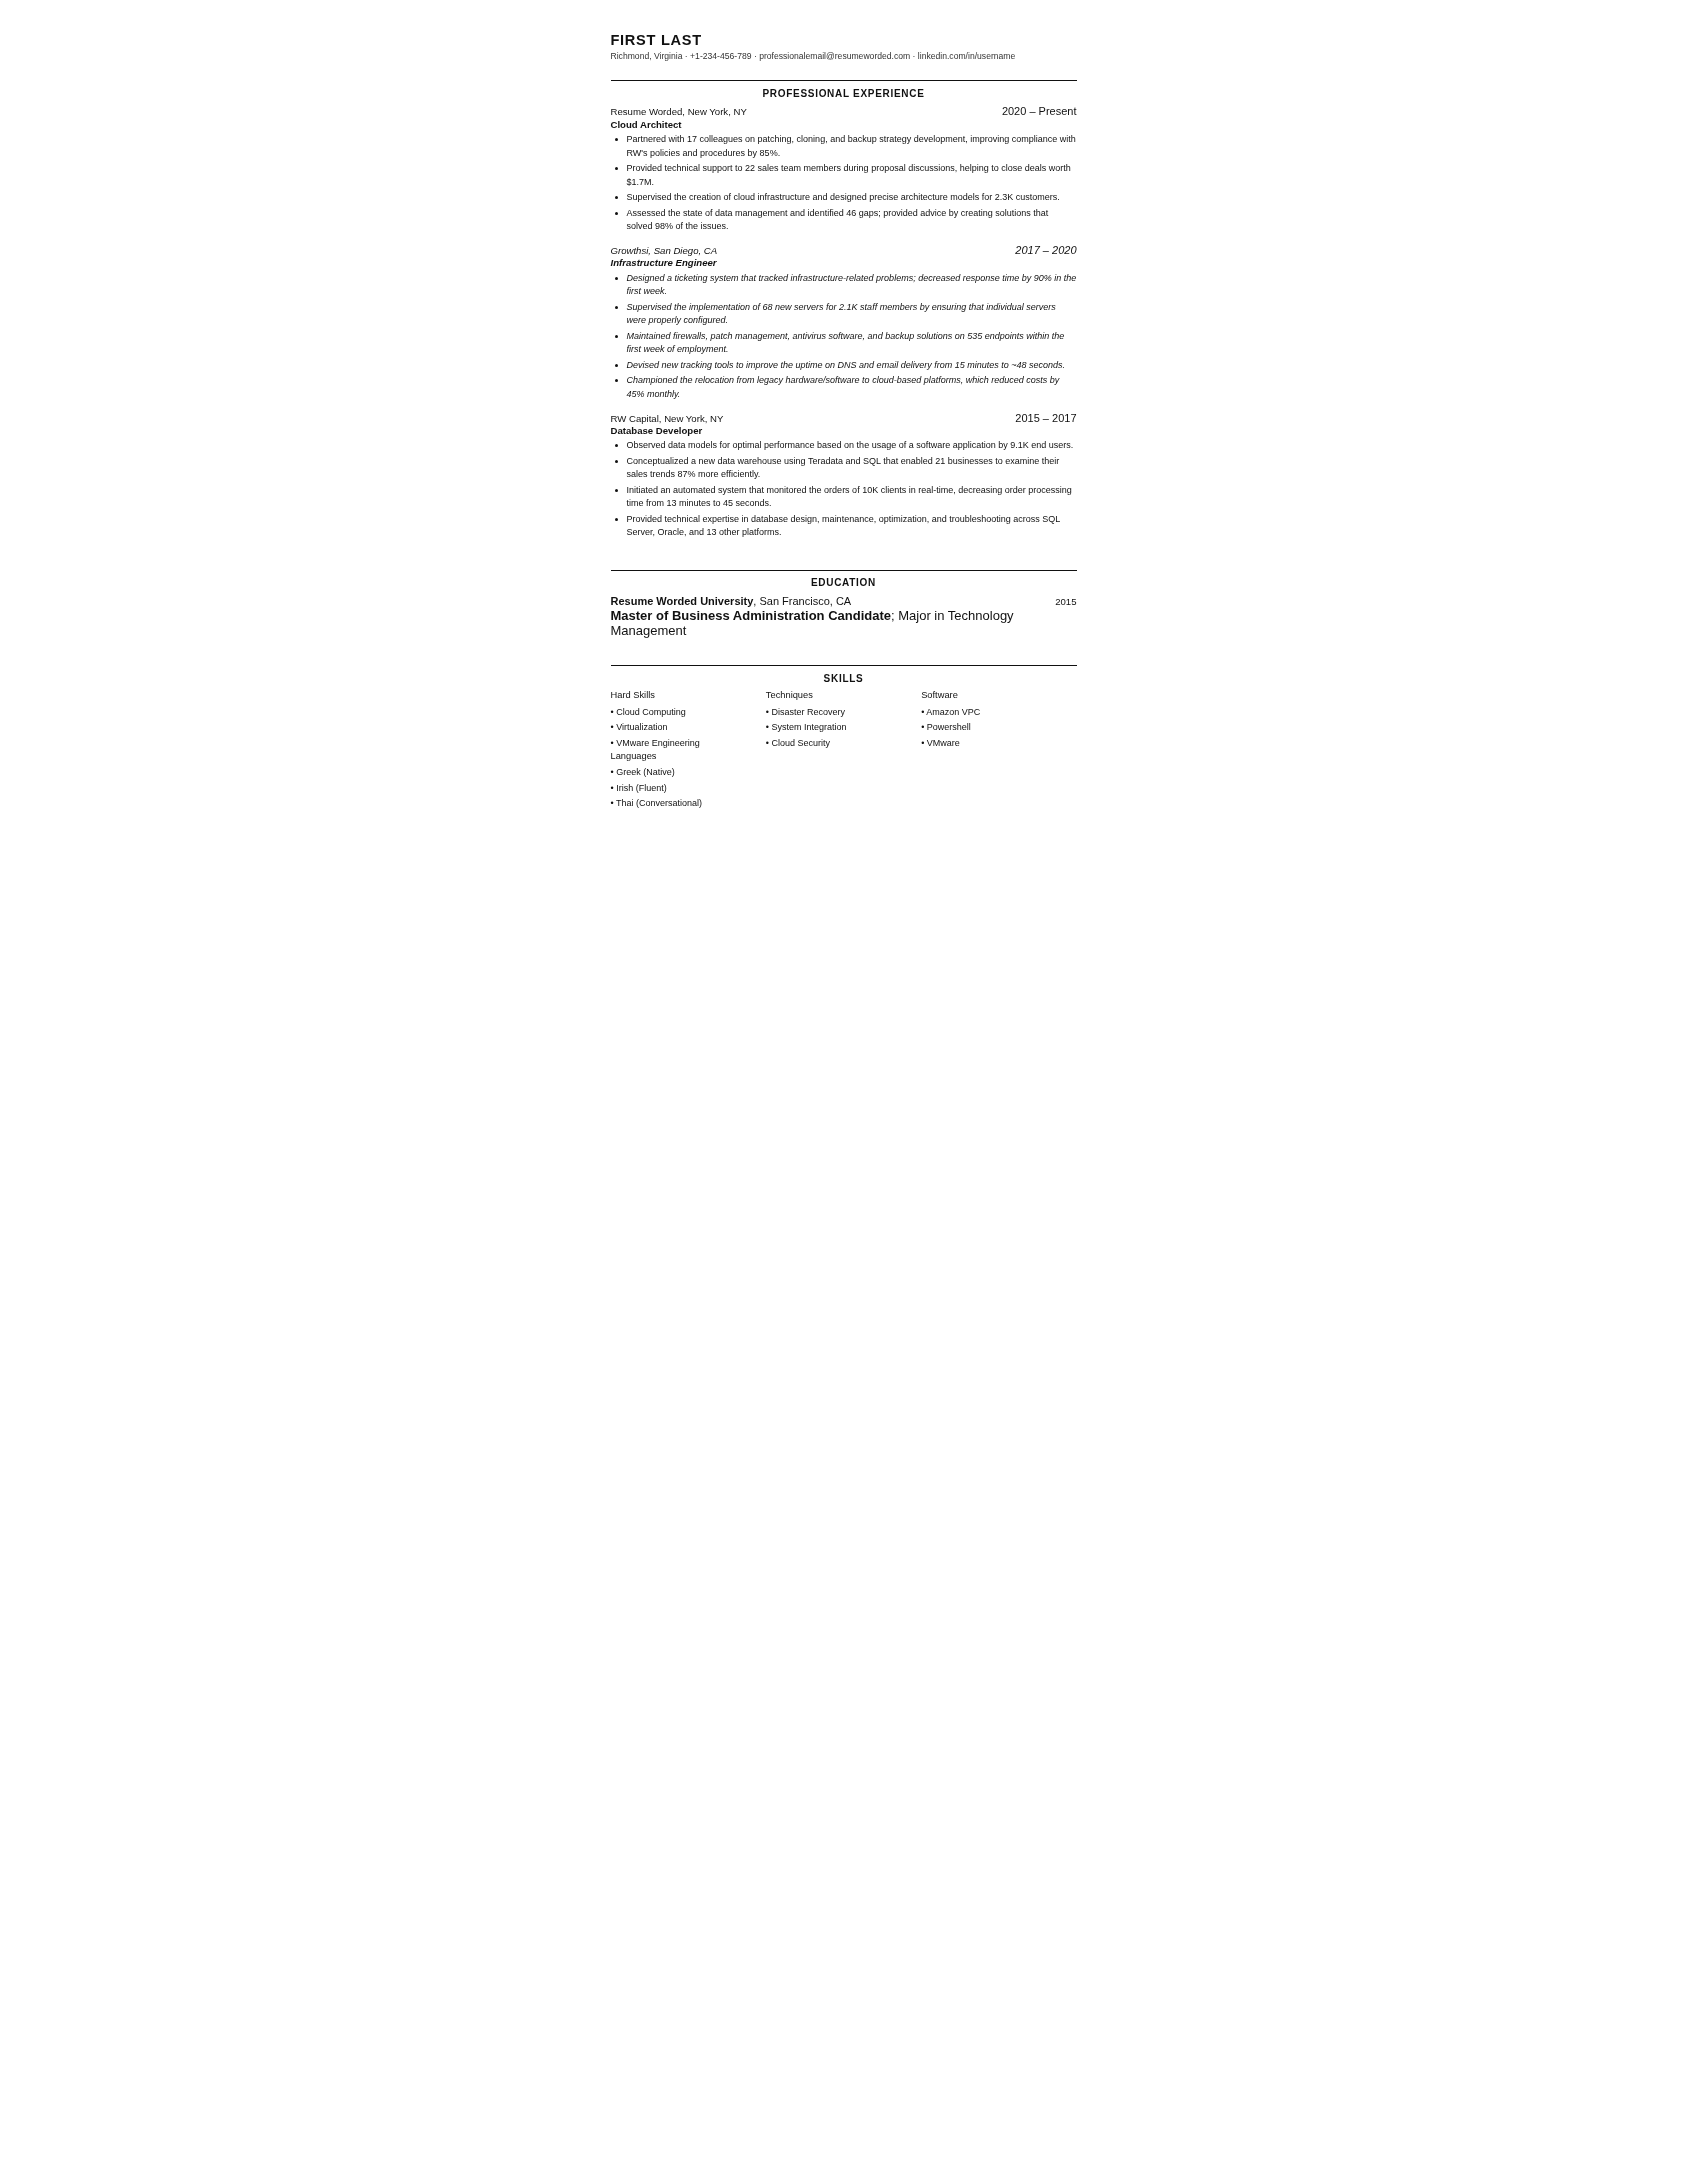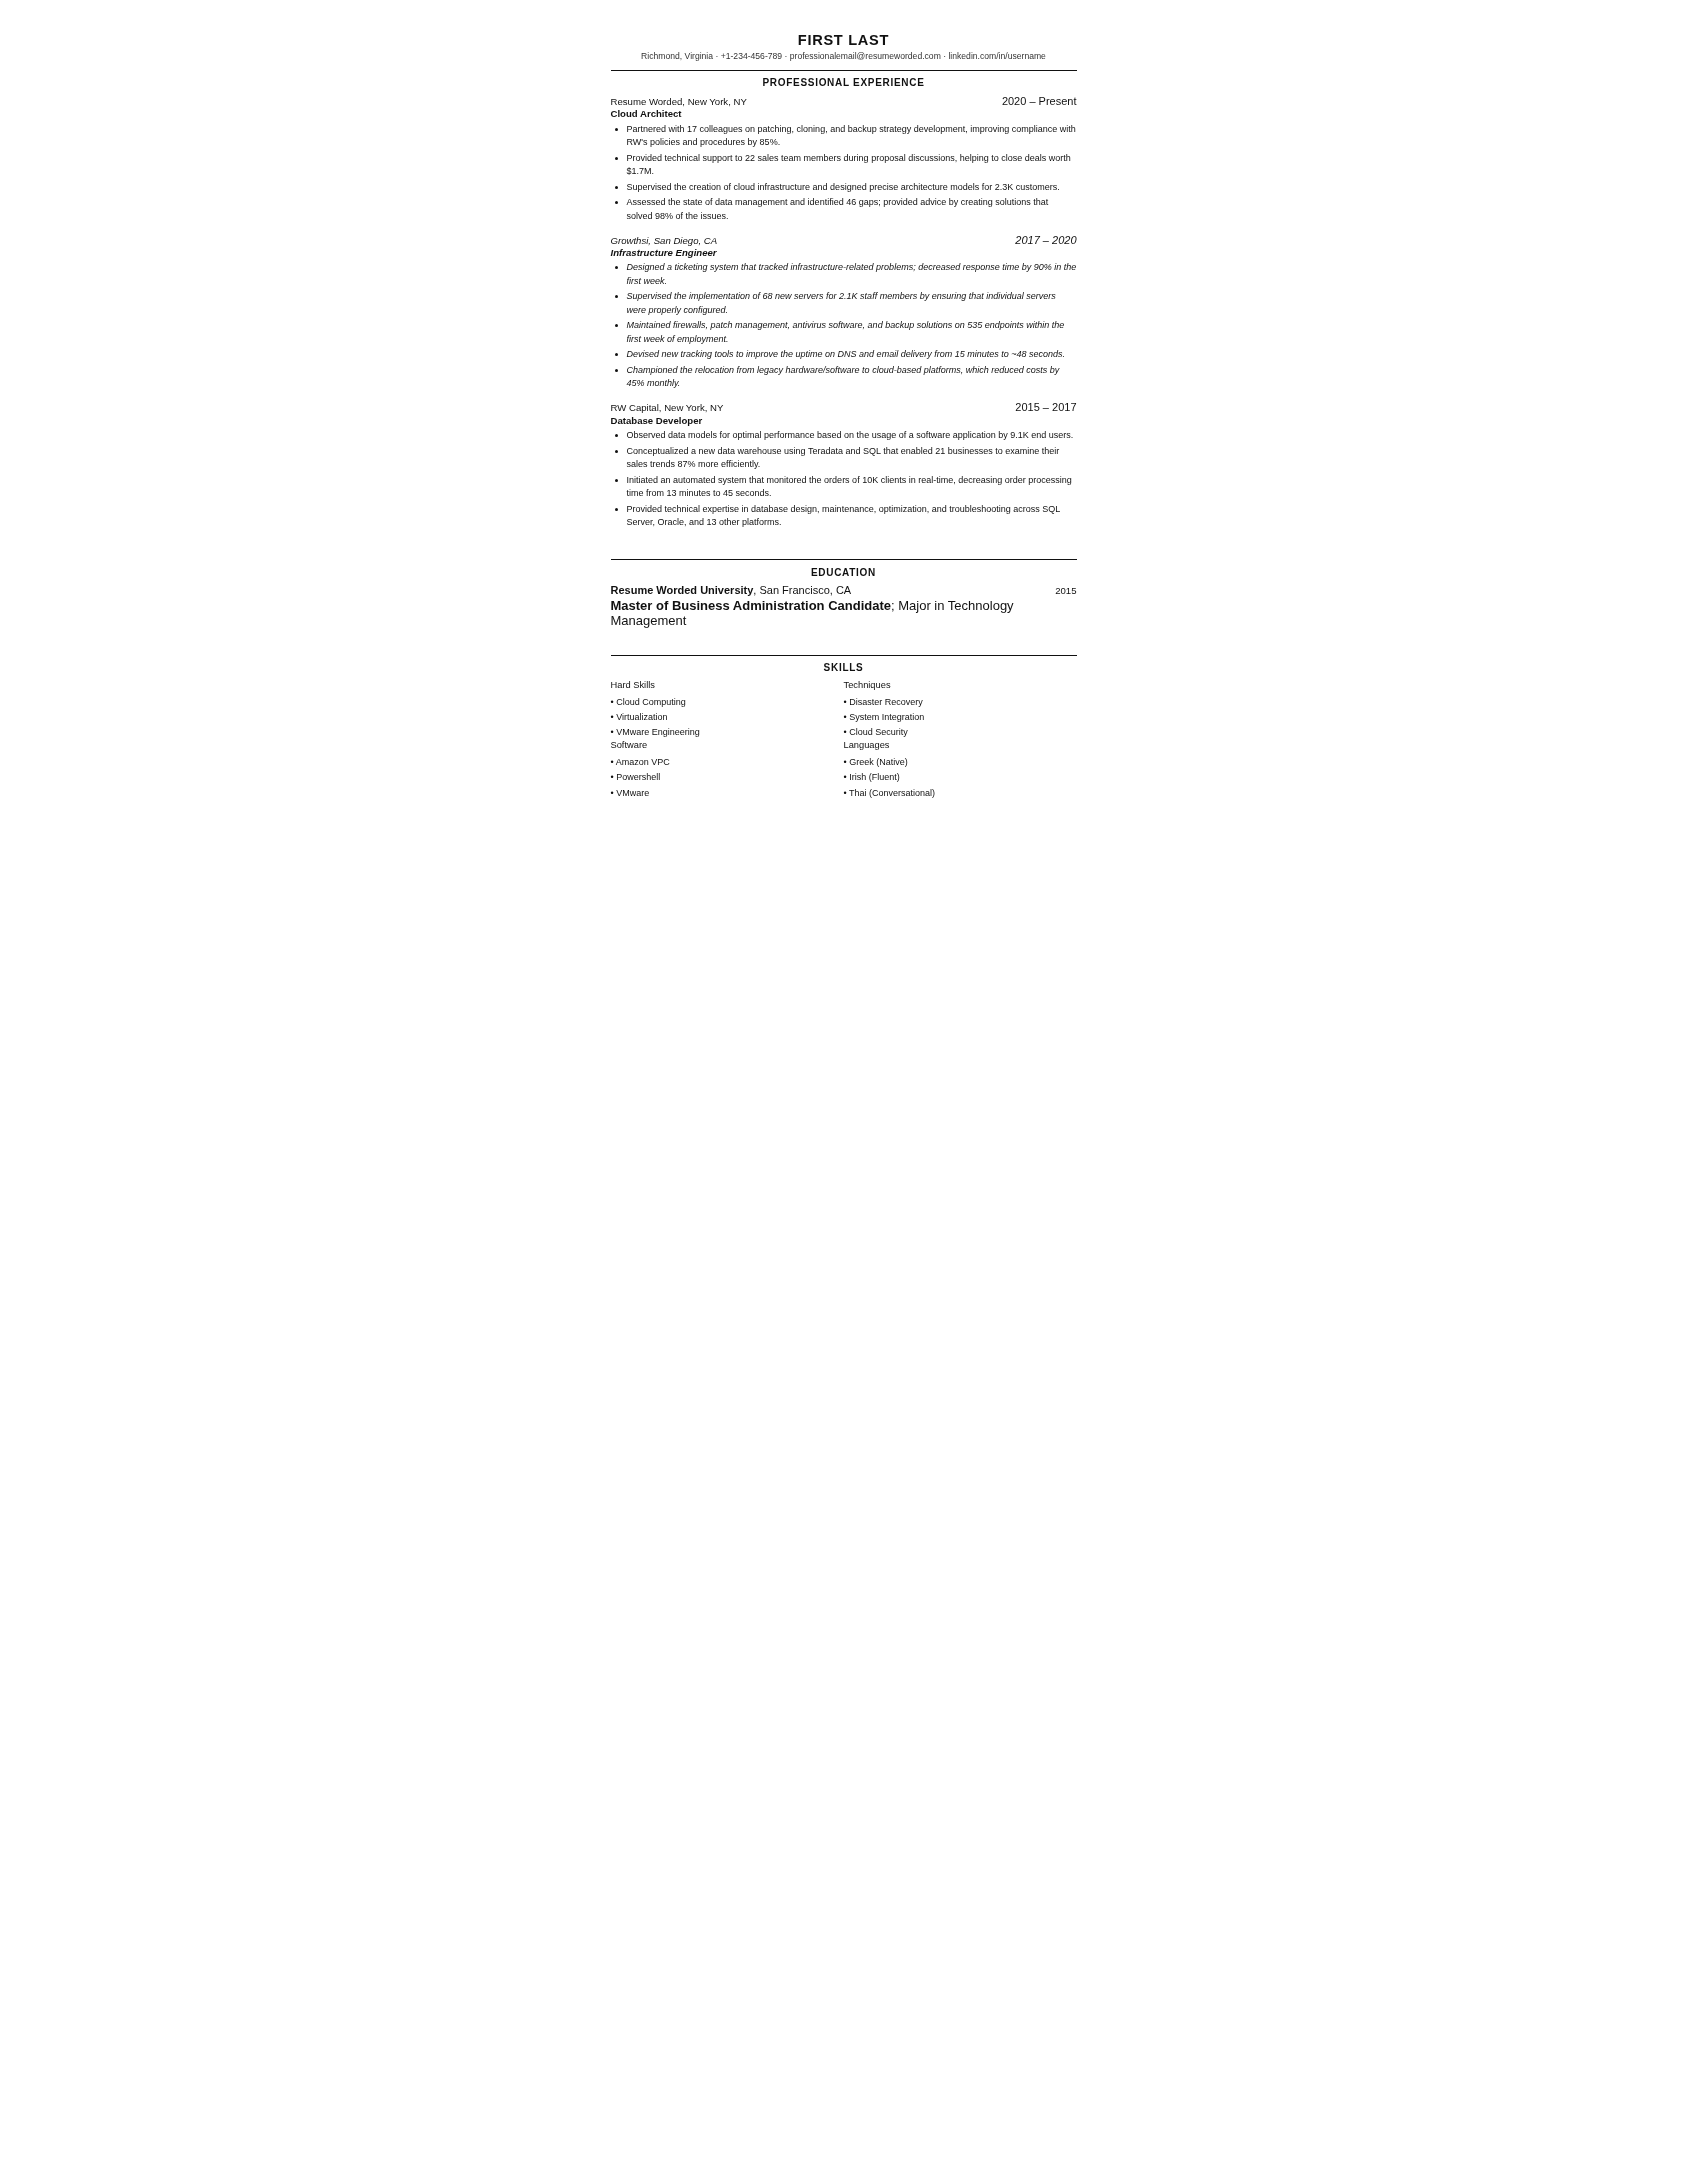--- a/index.html
+++ b/index.html
@@ -5,36 +5,36 @@
     * { margin: 0; padding: 0; box-sizing: border-box; }
     body {
       background: #fff;
       font-family: Arial, Helvetica, sans-serif;
       font-size: 10px;
       color: #111;
       width: 562px;
       margin: 0 auto;
       padding: 32px 48px 40px 48px;
     }
-    .header { text-align: center; margin-bottom: 8px; }
+    .header { margin-bottom: 19px; }
     .header-name { font-size: 14.6px; font-weight: 900; letter-spacing: 0.7px; text-transform: uppercase; }
     .header-contact { font-size: 8.6px; color: #333; margin-top: 3.3px; }
     .section-divider { border: none; border-top: 1px solid #111; margin: 8.6px 0 6.6px 0; }
     .section-title { text-align: center; font-size: 10px; font-weight: 900; letter-spacing: 0.7px; text-transform: uppercase; margin-bottom: 6.6px; }
     .job-header { display: flex; justify-content: space-between; align-items: baseline; margin-bottom: 1.3px; margin-top: 6.6px; gap: 42px; }
     .job-company { font-size: 9.6px; font-weight: 400; }
     .job-dates { font-size: 11px; font-weight: 400; }
     .job-title { font-size: 9.6px; font-weight: 700; margin-bottom: 3.3px; }
     ul.bullet-list { list-style: disc; margin-left: 16px; }
     ul.bullet-list li { font-size: 9px; line-height: 1.5; margin-bottom: 2px; }
     .edu-header { display: flex; justify-content: space-between; align-items: baseline; margin-top: 6.6px; }
     .edu-school { font-size: 11px; }
     .edu-year { font-size: 9.6px; }
     .edu-degree { font-size: 13px; margin-top: 1.3px; }
-    .skills-grid { display: grid; grid-template-columns: 1fr 1fr; gap: 0; margin-top: 6.6px; }
+    .skills-grid { display: grid; grid-template-columns: 1fr 1fr 1fr; gap: 0; margin-top: 6.6px; }
     .skills-col { padding-right: 6.6px; }
     .skills-col-title { font-size: 9.3px; font-weight: 400; margin-bottom: 4.6px; }
     .skills-col ul { list-style: none; padding: 0; }
     .skills-col ul li { font-size: 9px; line-height: 1.7; }
     .skills-col ul li::before { content: "• "; }
     .experience-section { margin-bottom: 2.6px; }
     .spacer { height: 18.5px; }
   </style>
 </head>
 <body>

